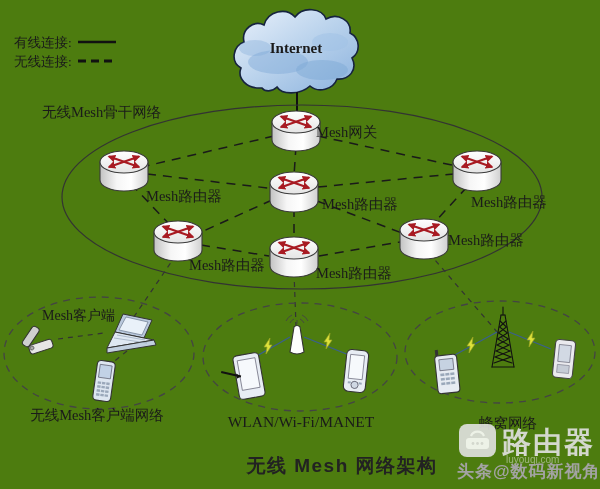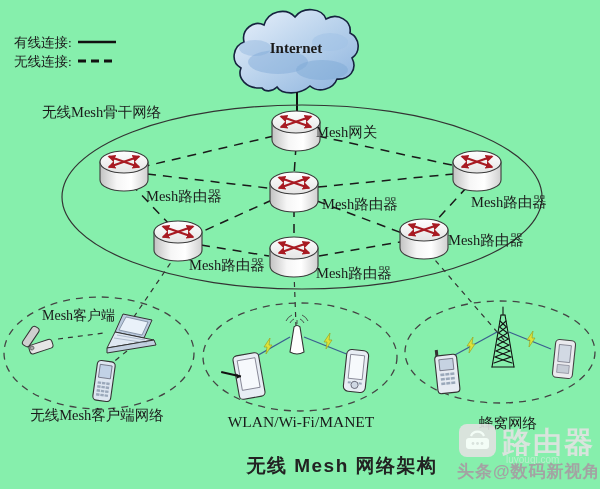--- a/index.html
+++ b/index.html
@@ -1,16 +1,16 @@
 <!DOCTYPE html>
 <html><head>
 <meta charset="utf-8">
 <style>
   html,body{margin:0;padding:0;background:#ffffff;}
-  #stage{position:relative;width:600px;height:489px;background:#86efac;overflow:hidden;}
+  #stage{position:relative;width:600px;height:489px;background:#4d7c0f;overflow:hidden;}
   svg{display:block;}
   text{user-select:none;}
   .lbl{font-family:"Liberation Serif","DejaVu Serif",serif;fill:#1a1a1a;}
   .title-txt{font-family:"Liberation Sans","DejaVu Sans",sans-serif;font-weight:bold;fill:#222;letter-spacing:1.5px;}
   .wm-big{font-family:"Liberation Sans","DejaVu Sans",sans-serif;font-weight:bold;fill:#e3e3e3;letter-spacing:2px;}
   .wm-sub{font-family:"Liberation Sans","DejaVu Sans",sans-serif;fill:#eeeeee;}
   .wm-credit{font-family:"Liberation Sans","DejaVu Sans",sans-serif;font-weight:bold;fill:#a3a3a3;letter-spacing:1px;}
   .bb-link{stroke:#1a1a1a;stroke-width:1.5;stroke-dasharray:9 7;fill:none;}
   .cl-link{stroke:#333;stroke-width:1.2;stroke-dasharray:5 5;fill:none;}
   .net-ellipse{stroke:#444;stroke-width:1.3;stroke-dasharray:7 6;fill:none;}

